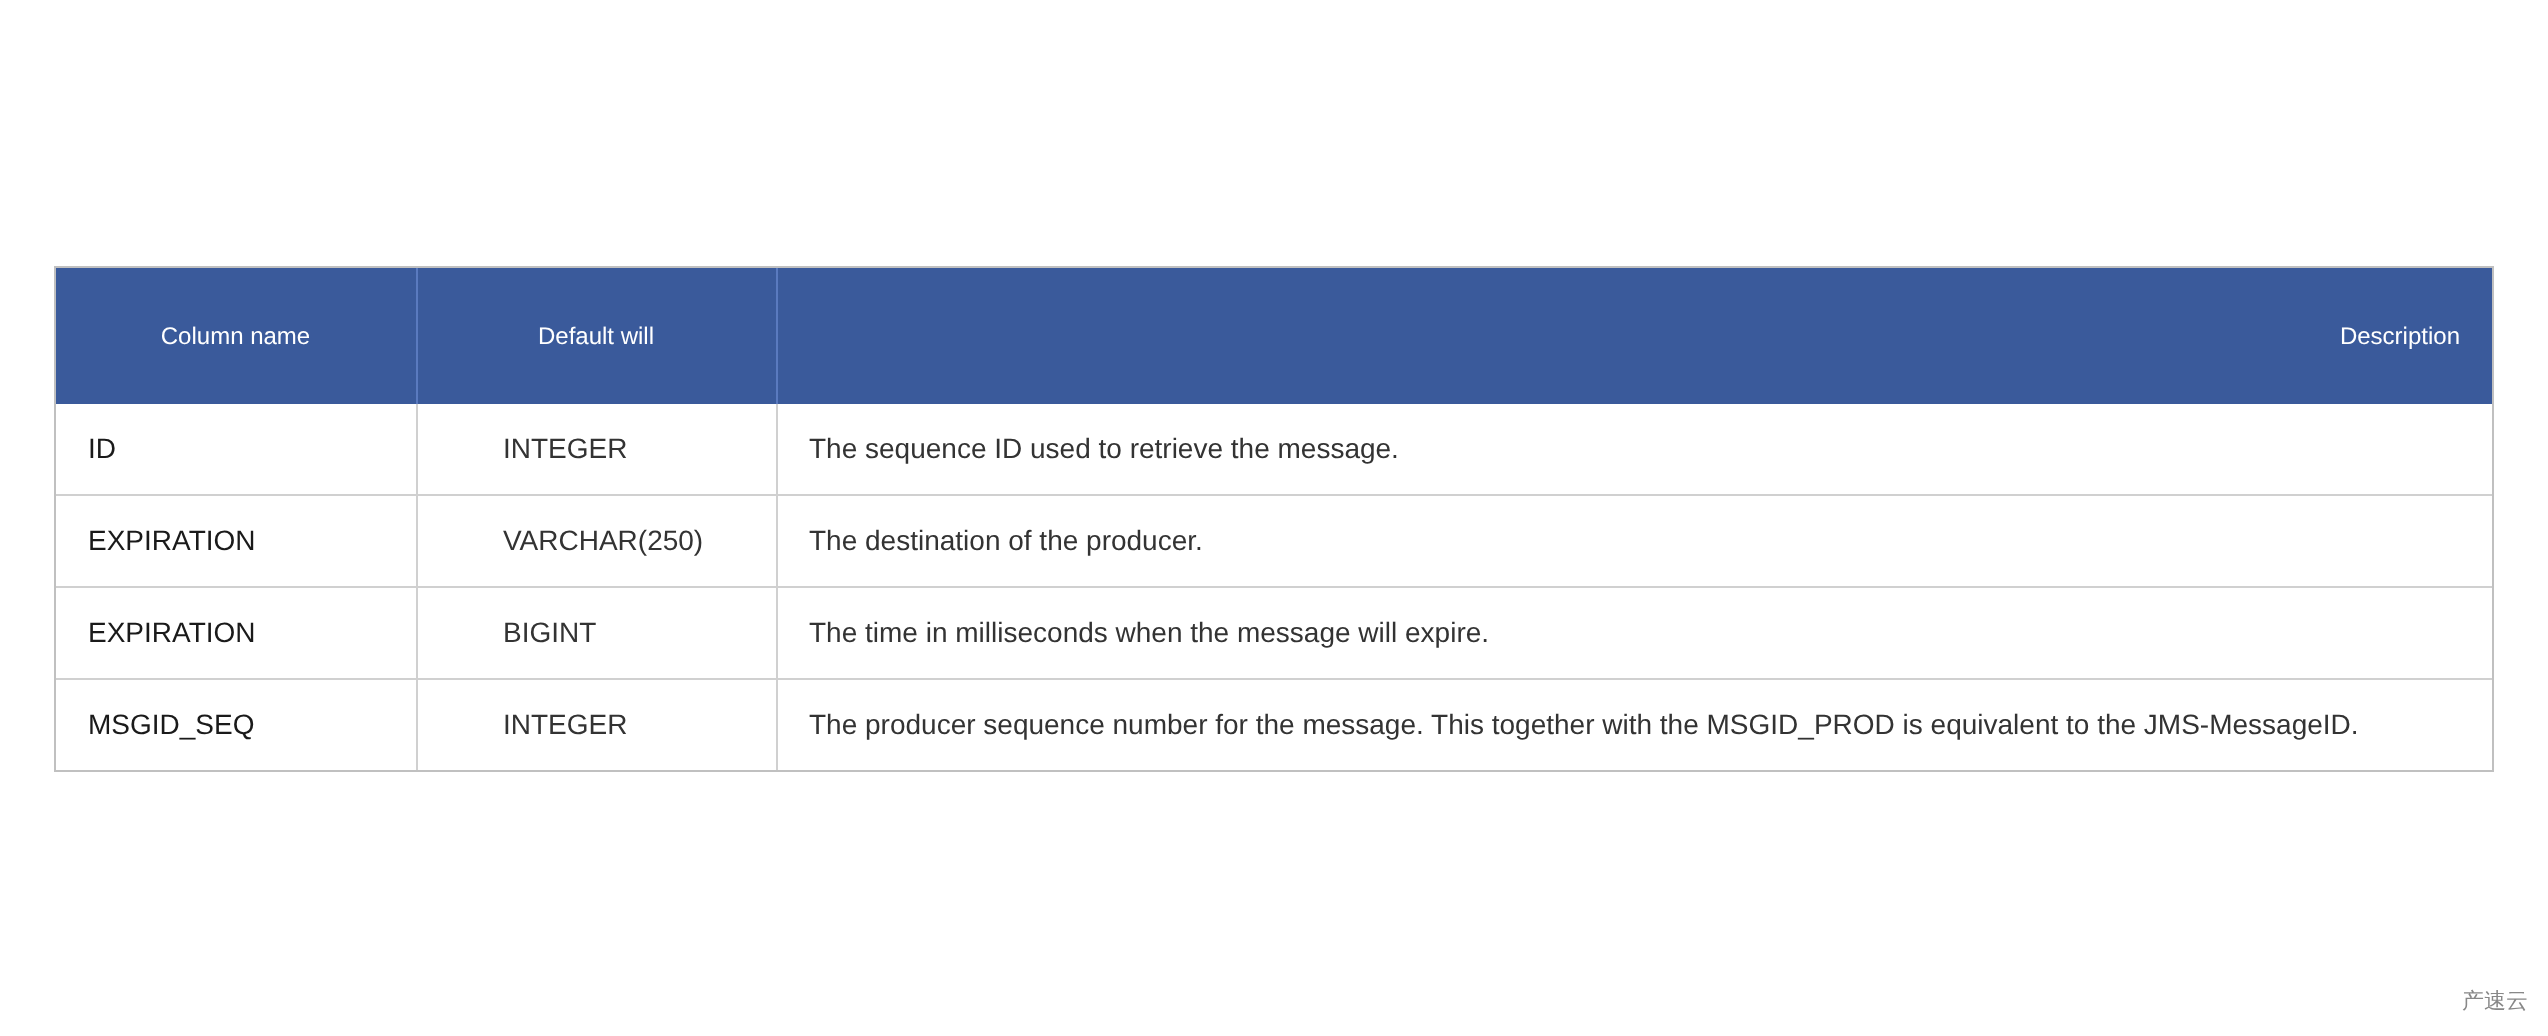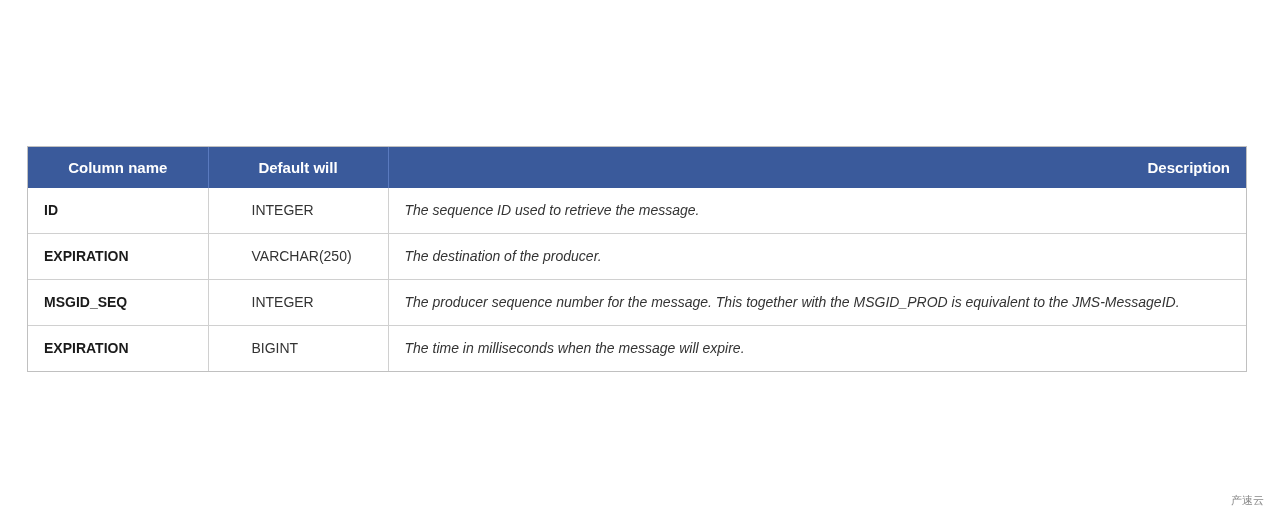--- a/index.html
+++ b/index.html
@@ -31,25 +31,25 @@
       width: 100%;
       border-collapse: collapse;
     }
 
     thead tr {
       background-color: #3a5a9b;
     }
 
     thead th {
       color: #ffffff;
-      font-weight: bold;
-      padding: 12px 16px;
+      font-weight: normal;
+      padding: 27px 16px;
       text-align: center;
       border-right: 1px solid #5a7abf;
-      font-size: 15px;
+      font-size: 12px;
     }
 
     thead th:last-child {
       border-right: none;
       text-align: right;
     }
 
     tbody tr {
       border-bottom: 1px solid #d0d0d0;
     }
@@ -62,26 +62,25 @@
       padding: 12px 16px;
       vertical-align: top;
       border-right: 1px solid #d0d0d0;
       color: #222;
       font-size: 14px;
       line-height: 1.5;
     }
 
     tbody td:last-child {
       border-right: none;
-      font-style: italic;
     }
 
     .col-name {
       width: 180px;
-      font-weight: bold;
+      font-weight: normal;
       color: #1a1a1a;
     }
 
     .col-type {
       width: 180px;
       color: #333;
       padding-left: 43px;
     }
 
     .col-desc {
@@ -113,28 +112,28 @@
           <td class="col-name">ID</td>
           <td class="col-type">INTEGER</td>
           <td class="col-desc">The sequence ID used to retrieve the message.</td>
         </tr>
         <tr>
           <td class="col-name">EXPIRATION</td>
           <td class="col-type">VARCHAR(250)</td>
           <td class="col-desc">The destination of the producer.</td>
         </tr>
         <tr>
+          <td class="col-name">EXPIRATION</td>
+          <td class="col-type">BIGINT</td>
+          <td class="col-desc">The time in milliseconds when the message will expire.</td>
+        </tr>
+        <tr>
           <td class="col-name">MSGID_SEQ</td>
           <td class="col-type">INTEGER</td>
           <td class="col-desc">The producer sequence number for the message. This together with the MSGID_PROD is equivalent to the JMS-MessageID.</td>
-        </tr>
-        <tr>
-          <td class="col-name">EXPIRATION</td>
-          <td class="col-type">BIGINT</td>
-          <td class="col-desc">The time in milliseconds when the message will expire.</td>
         </tr>
       </tbody>
   </table>
 </div>
 
 <div class="watermark">
   产速云 
 </div>
 
 </body></html>

